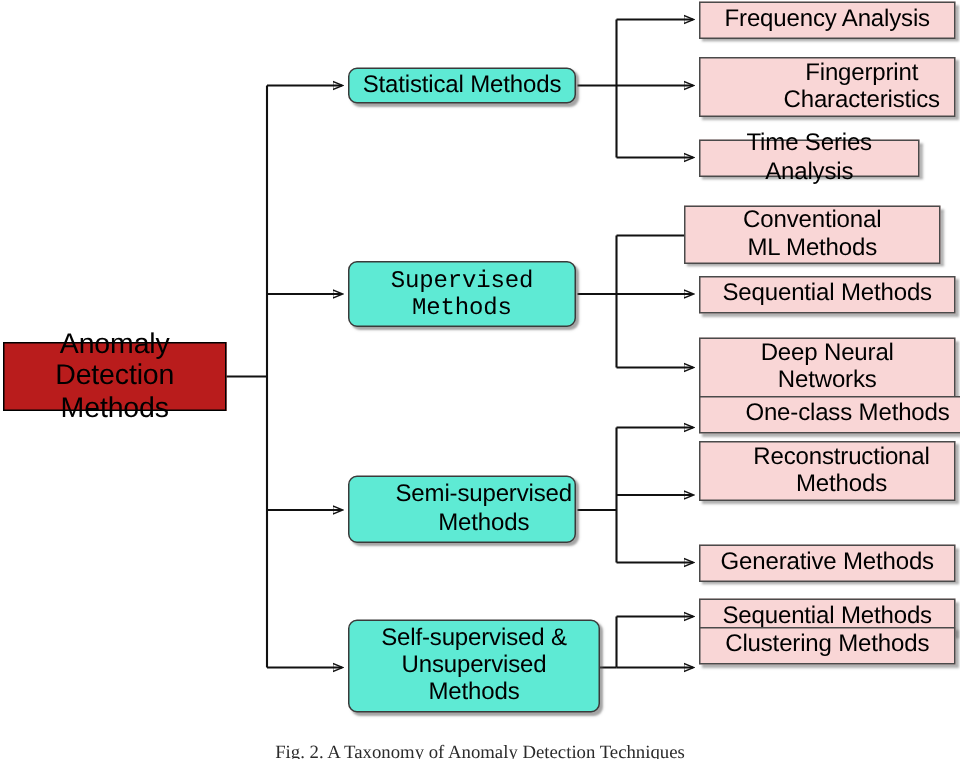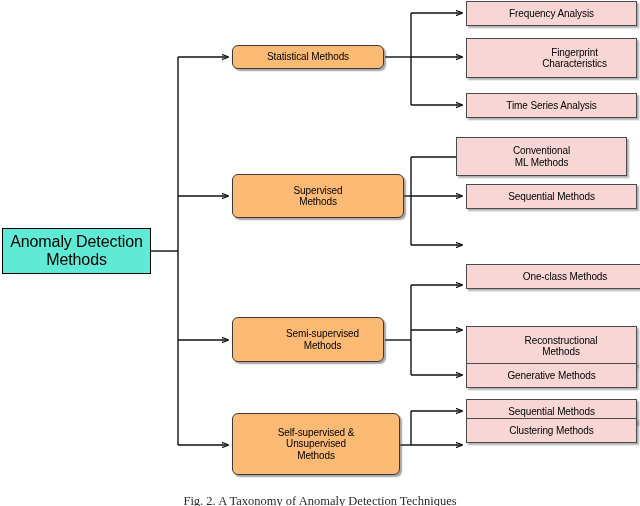--- a/index.html
+++ b/index.html
@@ -23,32 +23,32 @@
     height: 506px;
   }
   .node {
     position: absolute;
     box-sizing: border-box;
     display: flex;
     align-items: center;
     justify-content: center;
     text-align: center;
     line-height: 1.14;
-    font-size: 10px;
+    font-size: 16px;
     letter-spacing: -0.1px;
     white-space: pre-line;
   }
   .node-root {
-    background: #5eead4;
+    background: #b91c1c;
     border: 1.3px solid #000000;
     border-radius: 0;
-    font-size: 16px;
+    font-size: 19px;
   }
   .node-mid {
-    background: #fdba74;
+    background: #5eead4;
     border: 1.3px solid #3a3a3a;
     border-radius: 6px;
     box-shadow: 2px 2px 1.5px rgba(90,90,90,0.55);
   }
   .node-leaf {
     background: #f9d6d6;
     border: 1.3px solid #4a4a4a;
     border-radius: 0;
     box-shadow: 2px 2px 1.5px rgba(100,100,100,0.5);
   }
@@ -118,46 +118,48 @@
     <line x1="411" y1="411" x2="411" y2="445"></line>
     <line x1="411" y1="411" x2="462" y2="411" marker-end="url(#arrow)"></line>
     <line x1="411" y1="445" x2="462" y2="445" marker-end="url(#arrow)"></line>
   </svg>
 
   <div class="node node-root" style="left:2px; top:228px; width:149px; height:46px;">Anomaly Detection
 Methods</div>
 
   <div class="node node-mid" style="left:232px; top:45px; width:152px; height:24px;">Statistical Methods</div>
 
-  <div class="node node-mid" style="left:232px; top:174px; width:172px; height:44px;">Supervised
+  <div class="node node-mid" style="left:232px; top:174px; width:152px; height:44px;font-family:Liberation Mono, monospace;">Supervised
 Methods</div>
 
   <div class="node node-mid" style="left:232px; top:317px; width:152px; height:45px;padding-left:29px;">Semi-supervised
 Methods</div>
 
   <div class="node node-mid" style="left:232px; top:413px; width:168px; height:62px;">Self-supervised &amp;
 Unsupervised
 Methods</div>
 
   <div class="node node-leaf" style="left:466px; top:1px; width:171px; height:25px;">Frequency Analysis</div>
 
   <div class="node node-leaf" style="left:466px; top:38px; width:171px; height:40px;padding-left:46px;">Fingerprint
 Characteristics</div>
 
-  <div class="node node-leaf" style="left:466px; top:93px; width:171px; height:25px;">Time Series Analysis</div>
+  <div class="node node-leaf" style="left:466px; top:93px; width:147px; height:25px;">Time Series Analysis</div>
 
   <div class="node node-leaf" style="left:456px; top:137px; width:171px; height:39px;">Conventional
 ML Methods</div>
 
   <div class="node node-leaf" style="left:466px; top:184px; width:171px; height:25px;">Sequential Methods</div>
 
+  <div class="node node-leaf" style="left:466px; top:225px; width:171px; height:40px;">Deep Neural
+Networks</div>
 
   <div class="node node-leaf" style="left:466px; top:264px; width:198px; height:25px;">One-class Methods</div>
 
-  <div class="node node-leaf" style="left:466px; top:326px; width:171px; height:40px;padding-left:19px;">Reconstructional
+  <div class="node node-leaf" style="left:466px; top:294px; width:171px; height:40px;padding-left:19px;">Reconstructional
 Methods</div>
 
   <div class="node node-leaf" style="left:466px; top:363px; width:171px; height:25px;">Generative Methods</div>
 
   <div class="node node-leaf" style="left:466px; top:399px; width:171px; height:25px;">Sequential Methods</div>
 
   <div class="node node-leaf" style="left:466px; top:418px; width:171px; height:25px;">Clustering Methods</div>
 
   <div class="caption" style="top:494px;">Fig. 2.  A Taxonomy of Anomaly Detection Techniques</div>
 

